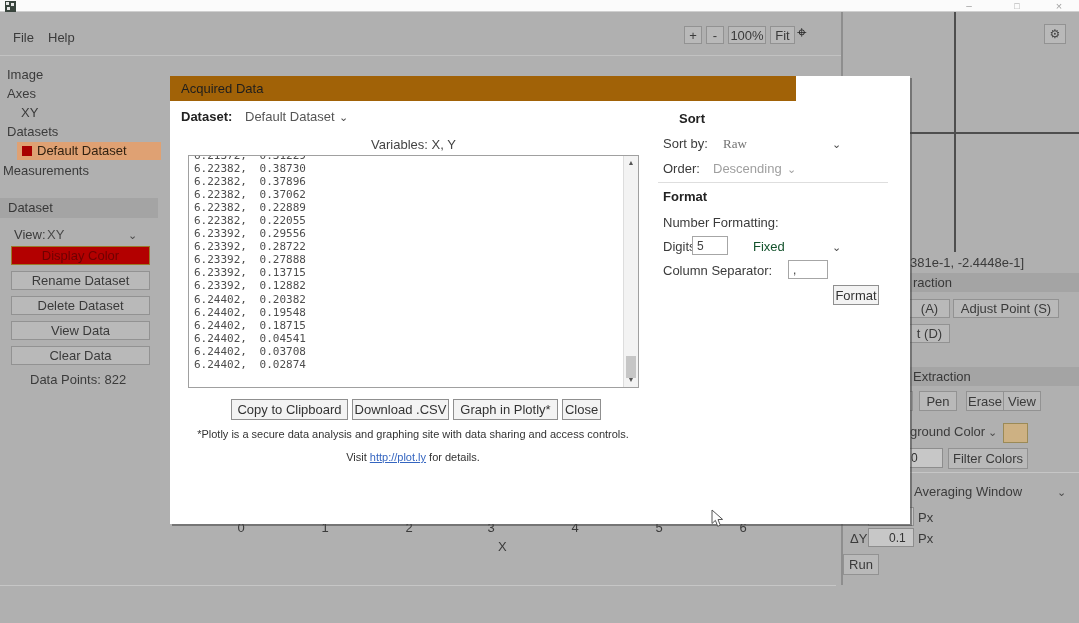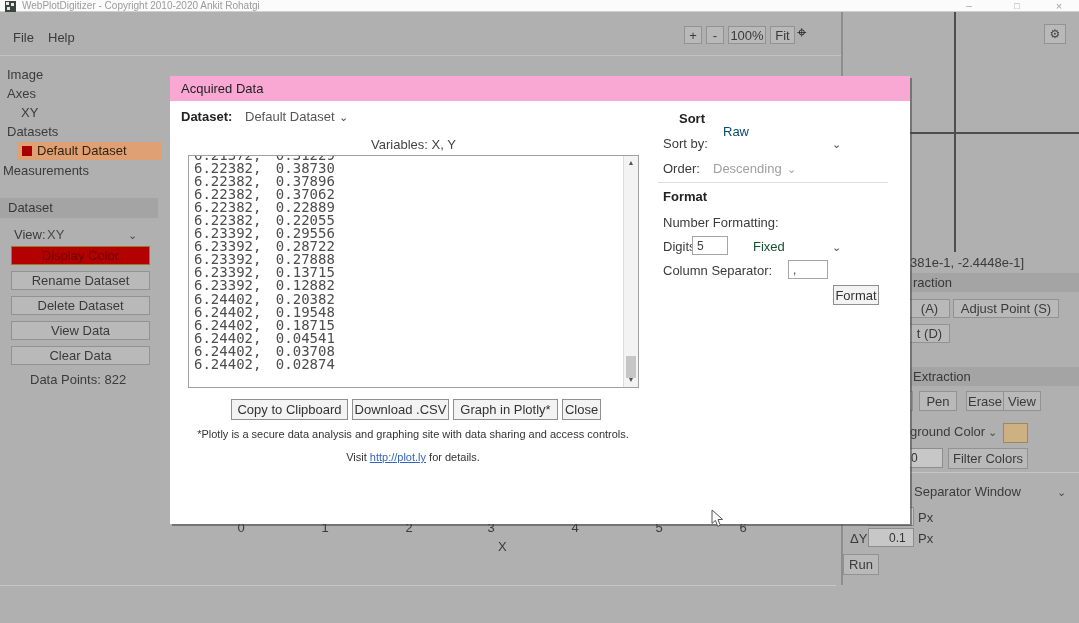--- a/index.html
+++ b/index.html
@@ -27,39 +27,38 @@
   
   .modal{background:#ffffff;box-shadow:2px 2px 0 rgba(70,70,70,.55);z-index:10;}
   .mbtn{background:#f3f3f3;border:1px solid #8f8f8f;color:#333;font-size:13px;
         display:flex;align-items:center;justify-content:center;white-space:nowrap;}
   .minp{background:#fff;border:1px solid #a6a6a6;color:#444;font-size:12px;padding:0 4px;
         font-family:"Liberation Sans",sans-serif;}
   .bold{font-weight:bold;color:#222;}
   .gray{color:#9f9f9f;}
   .databox{background:#fff;border:1px solid #a0a0a0;overflow:hidden;}
   .databox pre{margin:-7px 0 0 0;padding-left:5px;white-space:pre;word-spacing:6px;
-        font-family:"DejaVu Sans Mono",monospace;font-size:14px;line-height:13.05px;color:#4d4d4d;}
+        font-family:"DejaVu Sans Mono",monospace;font-size:11px;line-height:13.05px;color:#4d4d4d;}
   .sbar{position:absolute;right:0;top:0;width:15px;height:100%;background:#f3f3f3;border-left:1px solid #ddd;}
   .sarrow{position:absolute;left:0;width:14px;height:14px;color:#555;font-size:7px;line-height:14px;text-align:center;}
   .sthumb{position:absolute;left:2px;width:10px;background:#c6c6c6;}
   .vline{background:#8e8e8e;}
   .crossline{background:#4e4e4e;}
   .thin{height:1px;}
   a{text-decoration:underline;}
 </style>
 </head>
 <body>
 
 <div class="a titlebar">
   <div class="a appicon">
     <i style="left:1px;top:1px;"></i>
       <i style="left:6px;top:2px;"></i>
       <i style="left:2px;top:6px;"></i>
   </div>
-  <div class="a titletext">WebPlotDigitizer - Copyright 2010-2020 Ankit Rohatgi</div>
   <div class="a winbtn" style="left:958px;">–</div>
   <div class="a winbtn" style="left:1006px;font-size:9px;">□</div>
   <div class="a winbtn" style="left:1048px;font-size:11px;">×</div>
 </div>
 
 <div class="a lbl" style="left:13px;top:30px;">File</div>
 <div class="a lbl" style="left:48px;top:30px;">Help</div>
 <div class="a thin" style="left:0;top:55px;width:841px;background:#c2c2c2;"></div>
 
 <div class="a dbtn" style="left:684px;top:26px;width:18px;height:18px;">+</div>
@@ -125,32 +124,32 @@
 <div class="a dbtn" style="left:966px;top:391px;width:38px;height:20px;">Erase</div>
 <div class="a dbtn" style="left:1003px;top:391px;width:38px;height:20px;">View</div>
 
 <div class="a lbl" style="left:910px;top:424px;">ground Color</div>
 <div class="a chev" style="left:988px;top:427px;">⌄</div>
 <div class="a" style="left: 1003px; top: 423px; width: 25px; height: 20px; border: 1px solid rgb(155, 138, 86); background-color: rgb(205, 177, 131);"></div>
 <input class="a dinp" style="left: 892px; top: 448px; width: 51px; height: 20px; padding-left: 18px;" value="0">
 <div class="a dbtn" style="left:948px;top:448px;width:80px;height:21px;">Filter Colors</div>
 <div class="a thin" style="left:910px;top:472px;width:169px;background:#c6c6c6;"></div>
 
-<div class="a lbl" style="left:914px;top:484px;">Separator Window</div>
+<div class="a lbl" style="left:914px;top:484px;">Averaging Window</div>
 <div class="a chev" style="left:1057px;top:487px;">⌄</div>
 
 <input class="a dinp" style="left: 868px; top: 507px; width: 46px; height: 19px;">
 <div class="a lbl" style="left:918px;top:510px;">Px</div>
 <div class="a lbl" style="left:850px;top:531px;">ΔY</div>
 <input class="a dinp" style="left: 868px; top: 528px; width: 46px; height: 19px; padding-left: 20px;" value="0.1">
 <div class="a lbl" style="left:918px;top:531px;">Px</div>
 <div class="a dbtn" style="left:843px;top:554px;width:36px;height:21px;">Run</div>
 
 <div class="a modal" style="left:170px;top:76px;width:740px;height:448px;">
-  <div class="a" style="left: 0px; top: 0px; width: 740px; height: 25px; background-color: #f9a8d4;">
+  <div class="a" style="left: 0px; top: 0px; width: 626px; height: 25px; background-color: #a16207;">
     <span style="position:absolute;left:11px;top:5px;color:#1e1e1e;">Acquired Data</span>
   </div>
 
   <div class="a lbl bold" style="left:11px;top:33px;">Dataset:</div>
   <div class="a lbl" style="left:75px;top:33px;color:#555;">Default Dataset</div>
   <div class="a chev" style="left:169px;top:36px;">⌄</div>
 
   <div class="a lbl" style="left:18px;top:61px;width:451px;text-align:center;color:#444;">Variables: X, Y</div>
 
   <div class="a databox" style="left:18px;top:79px;width:451px;height:233px;">
@@ -183,21 +182,21 @@
   <div class="a mbtn" style="left:283px;top:323px;width:105px;height:21px;">Graph in Plotly*</div>
   <div class="a mbtn" style="left:392px;top:323px;width:39px;height:21px;">Close</div>
 
   <div class="a" style="left:8px;top:375px;width:470px;text-align:center;font-size:11px;color:#333;">
     <span>Visit </span><a href="#" style="color: rgb(52, 101, 192);">http://plot.ly</a><span> for details.</span>
   </div>
   <div class="a" style="left:8px;top:352px;width:470px;text-align:center;font-size:11px;color:#333;">*Plotly is a secure data analysis and graphing site with data sharing and access controls.</div>
 
   <div class="a lbl bold" style="left:493px;top:35px;margin-left:16px;">Sort</div>
   <div class="a lbl" style="left:493px;top:60px;">Sort by:</div>
-  <div class="a lbl" style="left:553px;top:48px;color:#0c4a6e;">Raw</div>
+  <div class="a lbl" style="left:553px;top:60px;color:#737373;font-family:Liberation Serif, serif;">Raw</div>
   <div class="a chev" style="left:662px;top:63px;">⌄</div>
   <div class="a lbl" style="left:493px;top:85px;">Order:</div>
   <div class="a lbl gray" style="left:543px;top:85px;">Descending</div>
   <div class="a chev gray" style="left:617px;top:88px;">⌄</div>
   <div class="a thin" style="left:488px;top:106px;width:230px;background:#dedede;"></div>
 
   <div class="a lbl bold" style="left:493px;top:113px;">Format</div>
   <div class="a lbl" style="left:493px;top:139px;">Number Formatting:</div>
   <div class="a lbl" style="left:493px;top:163px;">Digits:</div>
   <input class="a minp" style="left: 522px; top: 160px; width: 36px; height: 19px;" value="5">

